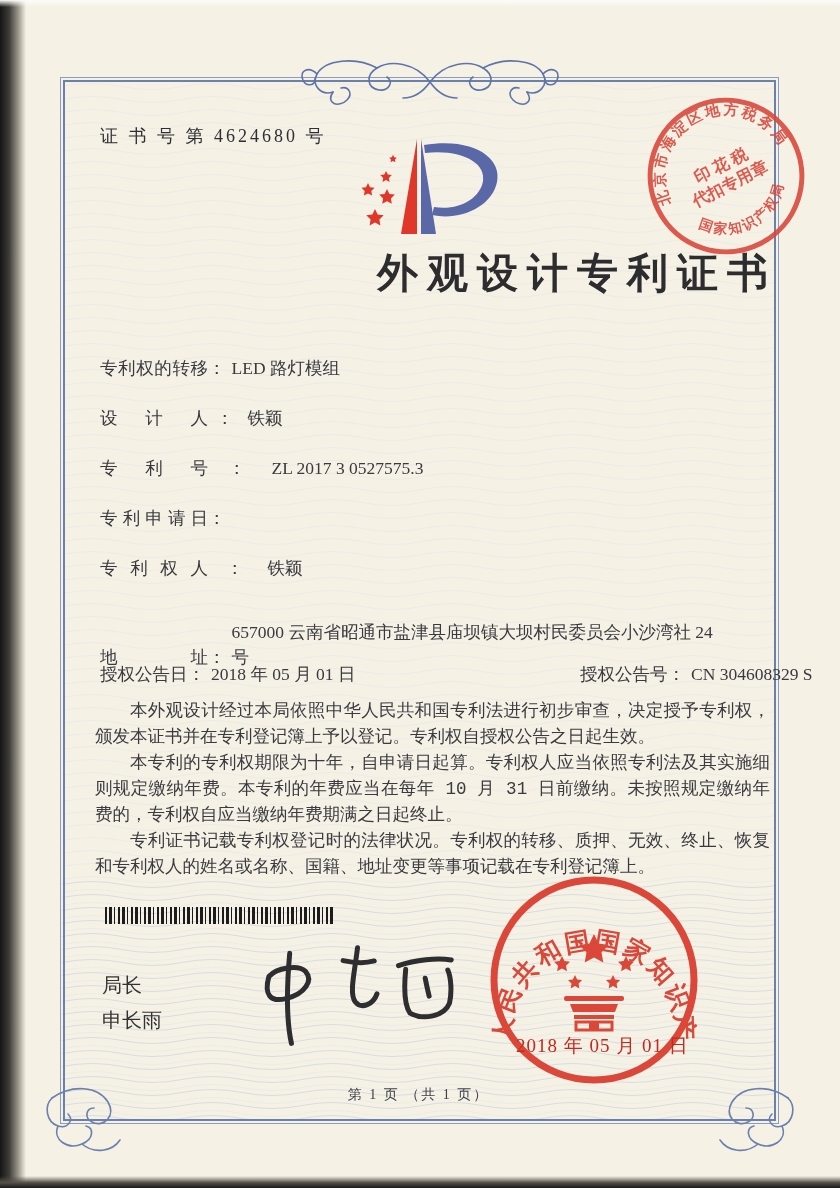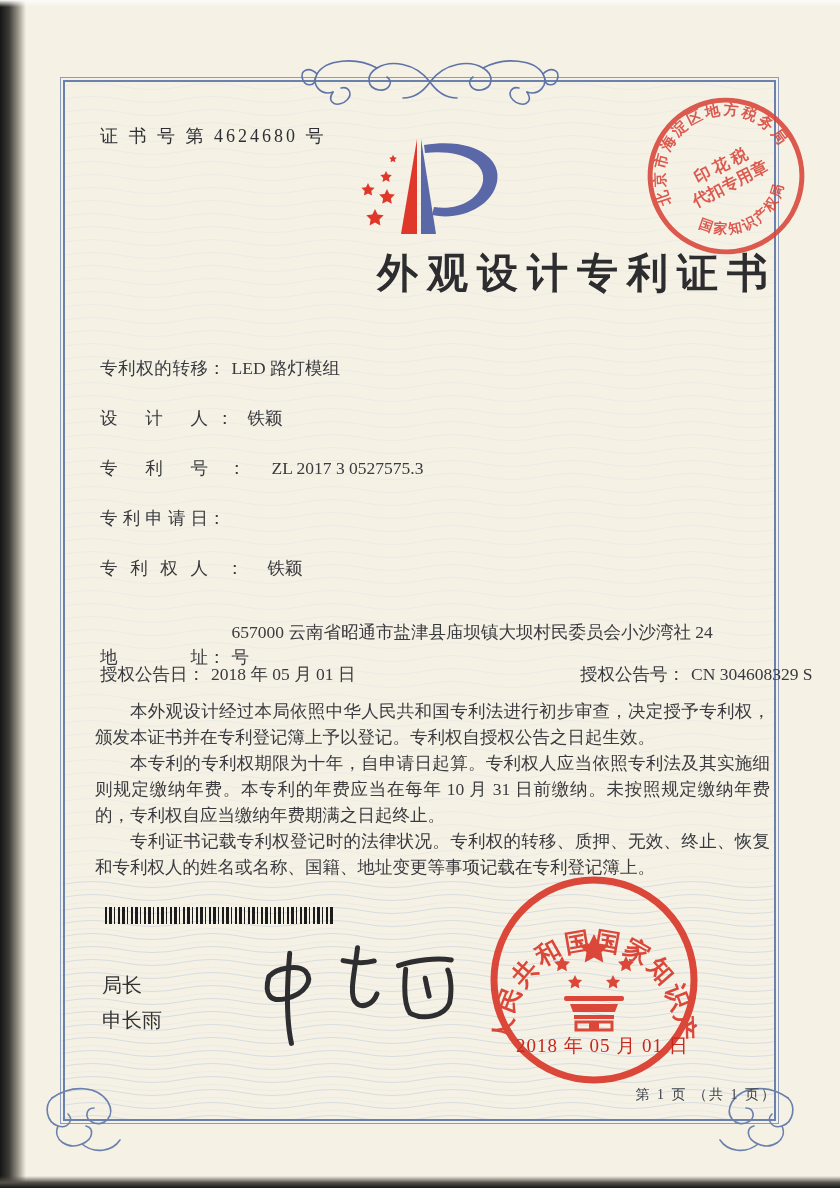--- a/index.html
+++ b/index.html
@@ -32,35 +32,35 @@
 
   .fields{position:absolute;left:100px;top:356px;width:640px;font-size:17.5px;color:#3a3a3e;}
   .frow{position:absolute;left:0;display:flex;width:640px;line-height:25px;}
   .frow .lbl{display:inline-block;width:108px;text-align:justify;text-align-last:justify;flex:0 0 108px;}
   .frow .col{flex:0 0 auto;margin-right:6px;}
   .frow .val{flex:1 1 auto;}
   .grant-no{position:absolute;left:480px;top:0;display:flex;white-space:nowrap;}
 
   .paras{position:absolute;left:95px;top:698px;width:675px;font-size:17.5px;
     line-height:26px;color:#3b3b3f;text-align:justify;}
-  .paras p{margin:0;text-indent:2em;}
+  .paras p{margin:0;text-indent:2em;font-family:Liberation Mono, monospace;}
 
   .barcode{position:absolute;left:105px;top:907px;width:228px;height:17px;
     background:repeating-linear-gradient(90deg,#1c1c1c 0 2px,rgba(0,0,0,0) 2px 4px,#1c1c1c 4px 7px,rgba(0,0,0,0) 7px 9px,#1c1c1c 9px 10px,rgba(0,0,0,0) 10px 13px);}
 
   .officer{position:absolute;left:102px;top:968px;font-size:20px;color:#333;line-height:35px;
     font-family:"Liberation Sans","DejaVu Sans",sans-serif;}
   .signature{position:absolute;left:240px;top:938px;width:230px;height:115px;transform:rotate(-3deg);}
 
   .seal-main{position:absolute;left:486px;top:872px;width:216px;height:216px;opacity:.92;}
   .seal-date{position:absolute;left:516px;top:1033px;font-size:19px;color:#c6281c;letter-spacing:1px;}
 
   .seal-tax{position:absolute;left:642px;top:92px;width:168px;height:168px;transform:rotate(-27deg);opacity:.88;}
 
-  .footer{position:absolute;left:60px;top:1086px;width:717px;text-align:right;
+  .footer{position:absolute;left:60px;top:1086px;width:717px;text-align:center;
     font-size:14px;color:#3c4046;letter-spacing:2px;}
 </style>
 </head>
 <body>
 
 <div class="paper"></div>
 
 <svg class="waves" style="left:62px;top:80px;" width="713" height="1040">
   <defs>
     <pattern id="wv1" width="120" height="13" patternUnits="userSpaceOnUse">

